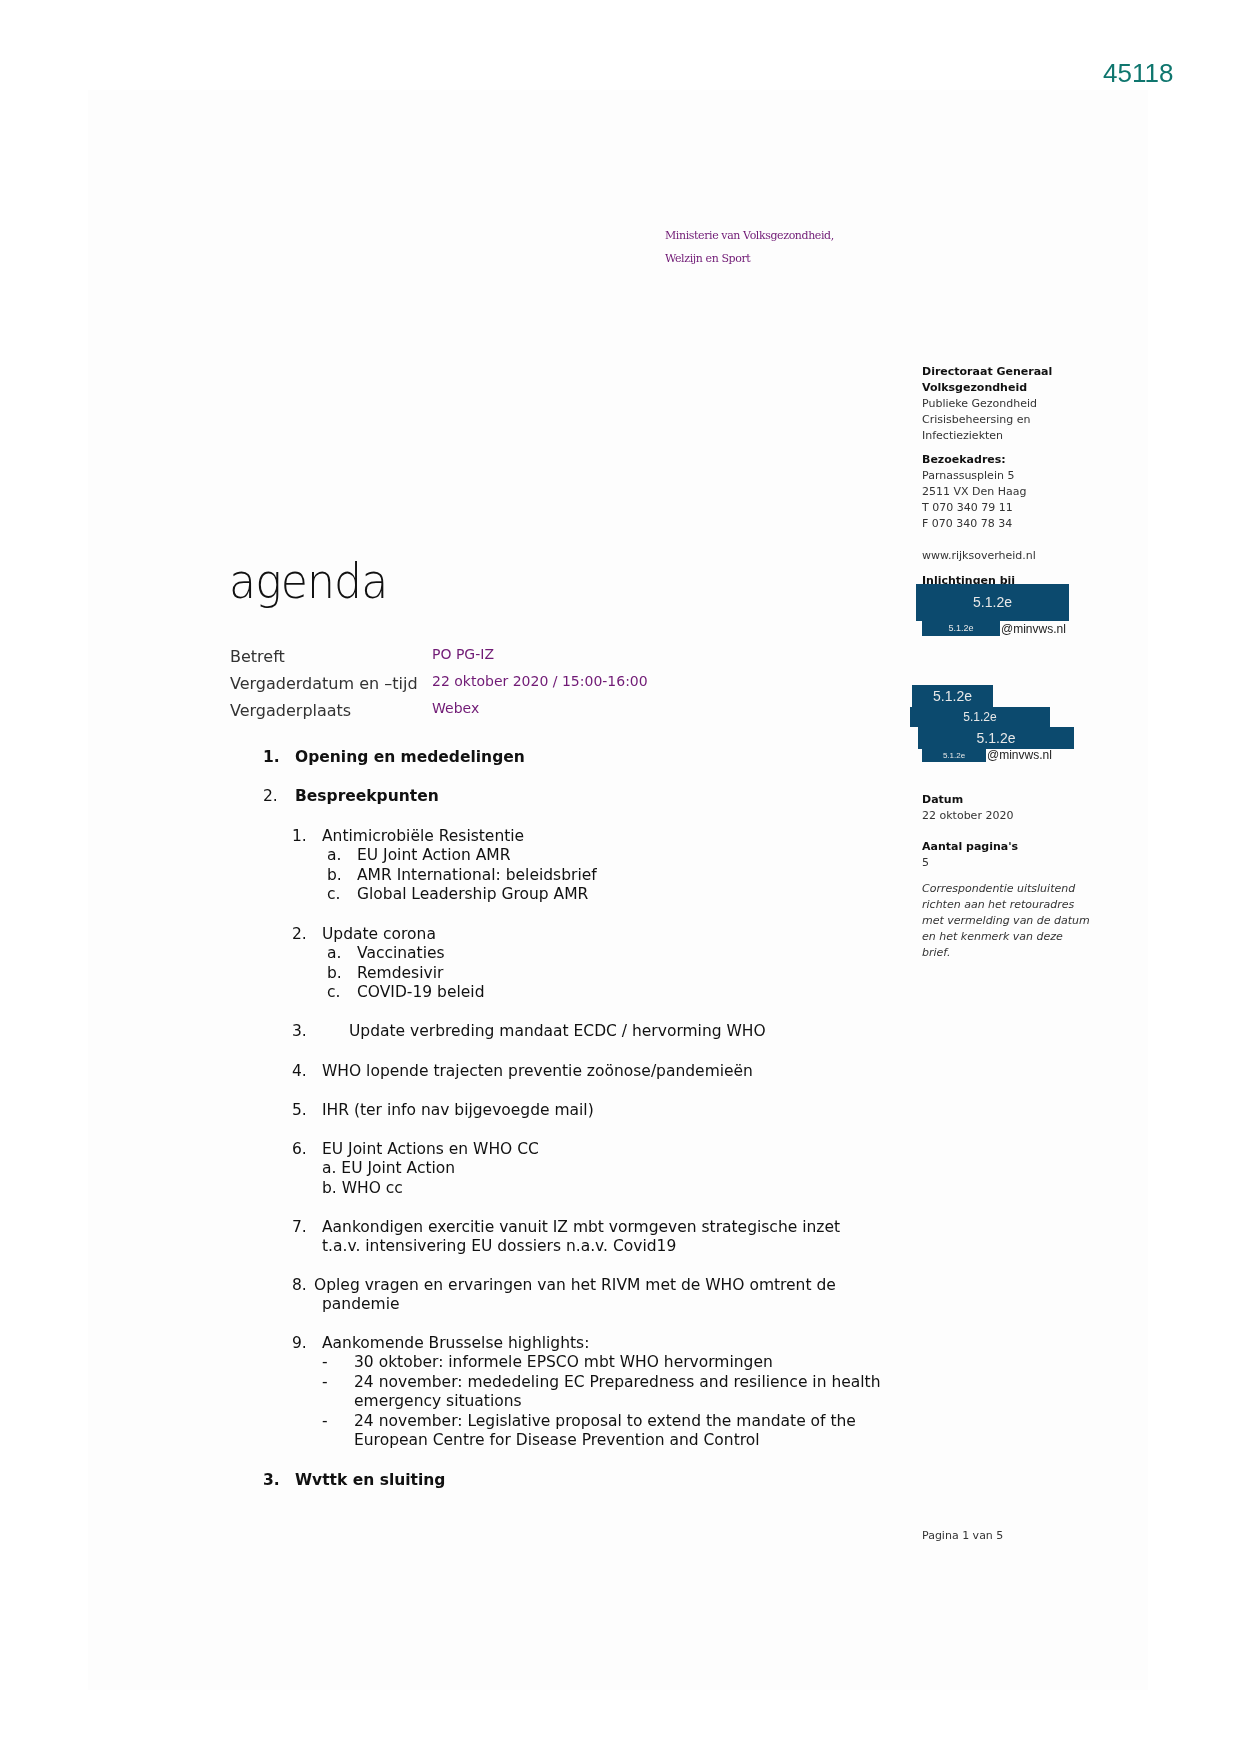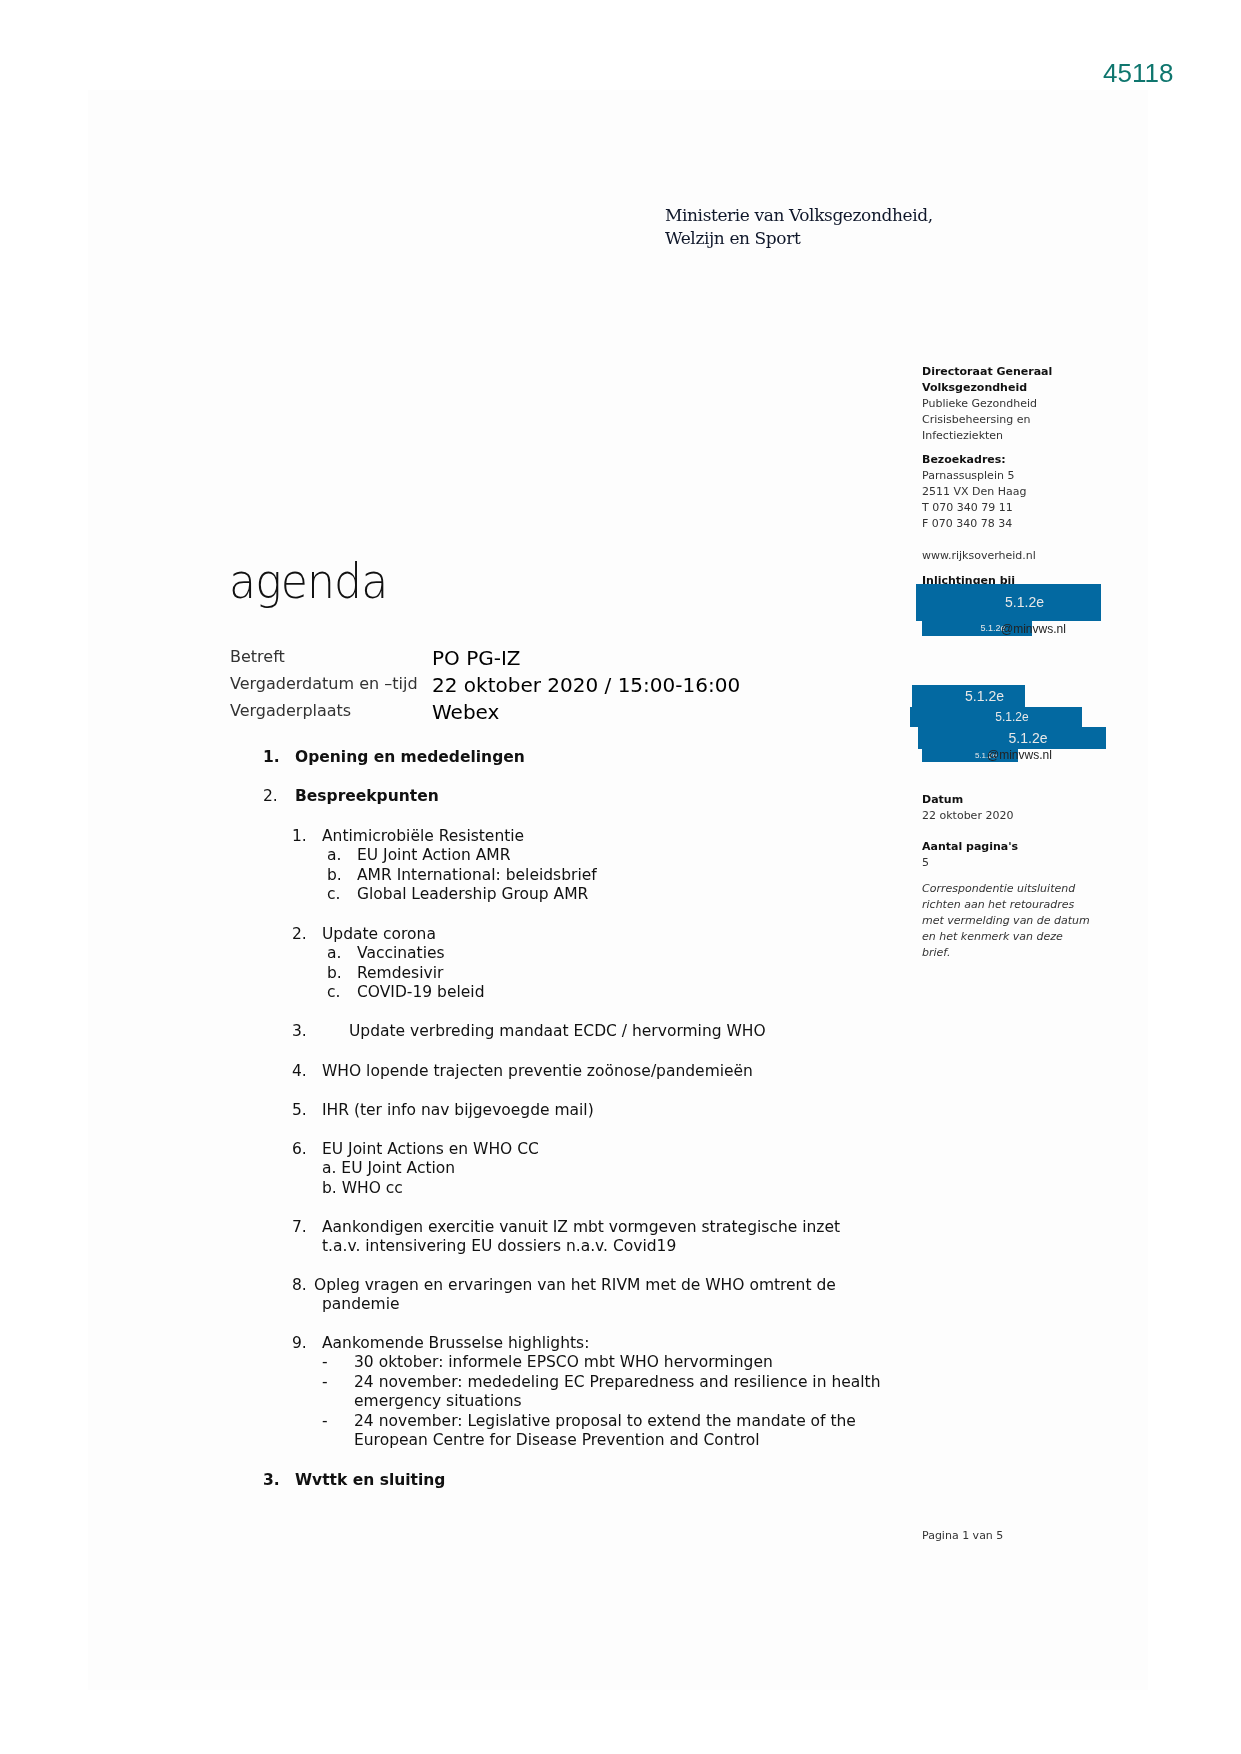--- a/index.html
+++ b/index.html
@@ -1,28 +1,28 @@
 <!DOCTYPE html>
 <html><head>
 <meta charset="utf-8">
 <style>
   html, body { margin:0; padding:0; }
   body { width:1241px; height:1754px; background:#ffffff; position:relative; overflow:hidden;
          font-family:"DejaVu Sans", sans-serif; color:#111; }
   .docid { position:absolute; left:1103px; top:58px; font-family:"Liberation Sans", sans-serif; font-size:26px; color:#0f766e; }
   .page { position:absolute; left:88px; top:90px; width:1060px; height:1600px; background:#fdfdfd; }
-  .ministry { position:absolute; left:665px; top:204px; font-family:"DejaVu Serif", serif; font-size:17px; line-height:23px; color:#0f172a; letter-spacing:-0.4px; }
+  .ministry { position:absolute; left:665px; top:224px; font-family:"DejaVu Serif", serif; font-size:11px; line-height:23px; color:#701a75; letter-spacing:-0.4px; }
   .side { position:absolute; left:922px; font-size:11px; line-height:16px; color:#333; }
   .side b { color:#111; }
   .side .it { font-style:italic;text-align:right; }
-  .redact { position:absolute; background:#0369a1; color:#e8e8e8; font-family:"Liberation Sans", sans-serif; text-align:center;padding-left:32px; }
+  .redact { position:absolute; background:#0c4a6e; color:#e8e8e8; font-family:"Liberation Sans", sans-serif; text-align:center; }
   .email { position:absolute; font-family:"Liberation Sans", sans-serif; font-size:12px; color:#222; }
   .title { position:absolute; left:229px; top:553px; font-family:"DejaVu Sans", sans-serif; font-size:48px; font-weight:300; color:#111; letter-spacing:-1px; transform:scaleX(0.92); transform-origin:left; }
   .meta-label { position:absolute; left:230px; font-size:16px; color:#333; }
-  .meta-value { position:absolute; left:432px; font-size:20px; color:#000000;text-align:center; }
+  .meta-value { position:absolute; left:432px; font-size:14px; color:#701a75;text-align:center; }
   .item { position:absolute; font-size:15.5px; color:#111; white-space:nowrap; }
   .b { font-weight:bold; }
   .footer { position:absolute; left:922px; top:1529px; font-size:11px; color:#333; }
 </style>
 </head>
 <body>
 
 <div class="docid">45118</div>
 <div class="page"></div>
 

